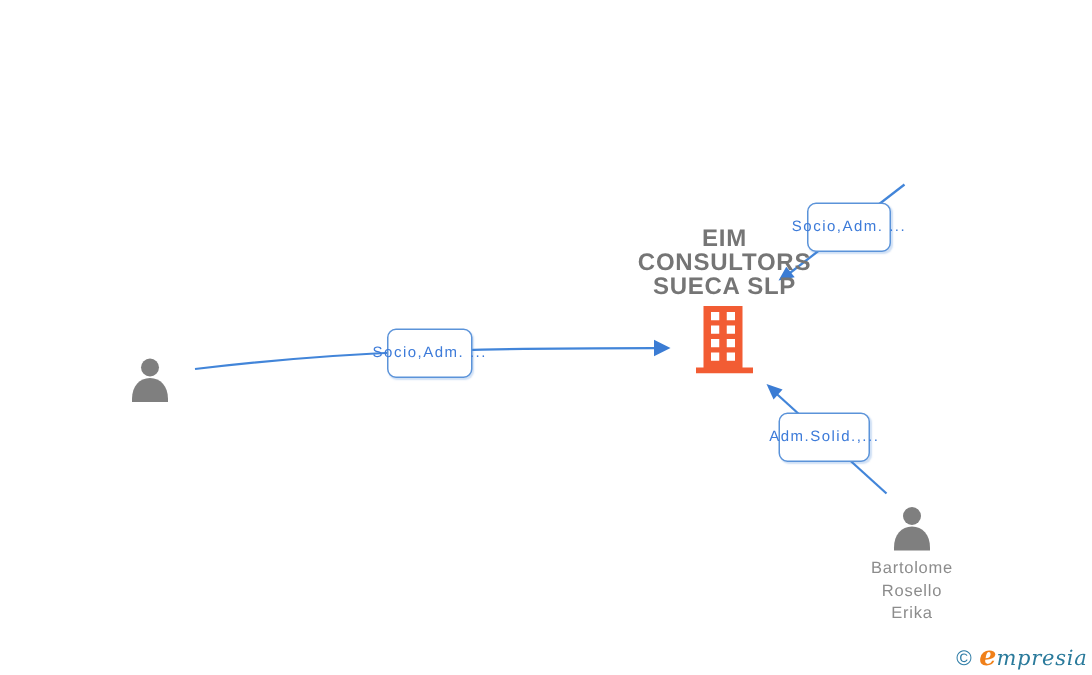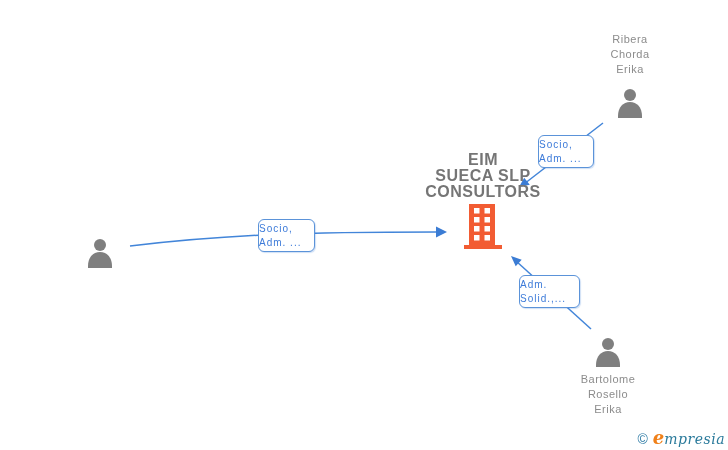--- a/index.html
+++ b/index.html
@@ -16,21 +16,21 @@
   .person-icon{width:30px;height:32px;}
   .company-name{
     font-size:16px;font-weight:bold;line-height:16px;color:#757575;
     letter-spacing:0.5px;text-align:center;white-space:nowrap;
   }
   .building-icon{width:38px;height:45px;margin-top:4px;}
   .rel-label{
     position:absolute;box-sizing:border-box;
     background:#ffffff;border:1.5px solid #5b93d9;border-radius:6px;
     box-shadow:1px 1px 1px rgba(66,133,217,0.25);
-    display:flex;flex-direction:column;align-items:flex-start;justify-content:center;
+    display:flex;flex-direction:row;align-items:center;justify-content:center;
     font-size:10px;line-height:14px;color:#3d7bd9;letter-spacing:1px;white-space:nowrap;
   }
   #branding{
     position:absolute;right:3px;bottom:2px;display:flex;align-items:baseline;cursor:pointer;
     font-family:"DejaVu Serif","Liberation Serif",serif;font-style:italic;
   }
   #branding .copy{color:#2e7ca6;font-size:14px;margin-right:5px;font-style:normal;font-family:"Liberation Sans",sans-serif;}
   #branding .logo-e{color:#f08019;font-size:18px;font-weight:bold;}
   #branding .logo-rest{color:#2a7a9b;font-size:14px;letter-spacing:0.5px;}
 </style>
@@ -53,50 +53,39 @@
 
     <g>
       <path d="M591,329 L516,261" fill="none" stroke="#4285d9" stroke-width="1.5"></path>
       <polygon points="511,256 521.7,259.65 515.7,266.35" fill="#3b7cd4"></polygon>
     </g>
   </svg>
 
   <div class="node" style="left:403px;top:152px;width:160px;">
     <div class="company-name">
       <div>EIM</div>
+      <div>CONSULTORS</div>
       <div>SUECA SLP</div>
-      <div>CONSULTORS</div>
     </div>
     <svg class="building-icon" viewBox="0 0 38 45">
       <rect x="5" y="0" width="26" height="42" fill="#f25c33"></rect>
       <rect x="0" y="41" width="38" height="4" fill="#f25c33"></rect>
       <g fill="#ffffff">
         <rect x="10" y="4" width="5.5" height="5.5"></rect>
           <rect x="20.5" y="4" width="5.5" height="5.5"></rect>
         <rect x="10" y="13" width="5.5" height="5.5"></rect>
           <rect x="20.5" y="13" width="5.5" height="5.5"></rect>
         <rect x="10" y="22" width="5.5" height="5.5"></rect>
           <rect x="20.5" y="22" width="5.5" height="5.5"></rect>
         <rect x="10" y="31" width="5.5" height="5.5"></rect>
           <rect x="20.5" y="31" width="5.5" height="5.5"></rect>
       </g>
     </svg>
   </div>
 
-  <div class="node" style="left:575px;top:32px;width:110px;">
-    <div class="person-name">
-      <div>Ribera</div>
-      <div>Chorda</div>
-      <div>Erika</div>
-    </div>
-    <svg class="person-icon" viewBox="0 0 30 32" style="margin-top:11px;">
-      <circle cx="15" cy="7" r="6" fill="#7f7f7f"></circle>
-      <path d="M15 14 C 8 14 3 19.5 3 28 L3 30 L27 30 L27 28 C27 19.5 22 14 15 14 Z" fill="#7f7f7f"></path>
-    </svg>
-  </div>
 
   <div class="node" style="left:45px;top:238px;width:110px;">
     <svg class="person-icon" viewBox="0 0 30 32">
       <circle cx="15" cy="7" r="6" fill="#7f7f7f"></circle>
       <path d="M15 14 C 8 14 3 19.5 3 28 L3 30 L27 30 L27 28 C27 19.5 22 14 15 14 Z" fill="#7f7f7f"></path>
     </svg>
   </div>
 
   <div class="node" style="left:553px;top:337px;width:110px;">
     <svg class="person-icon" viewBox="0 0 30 32">

